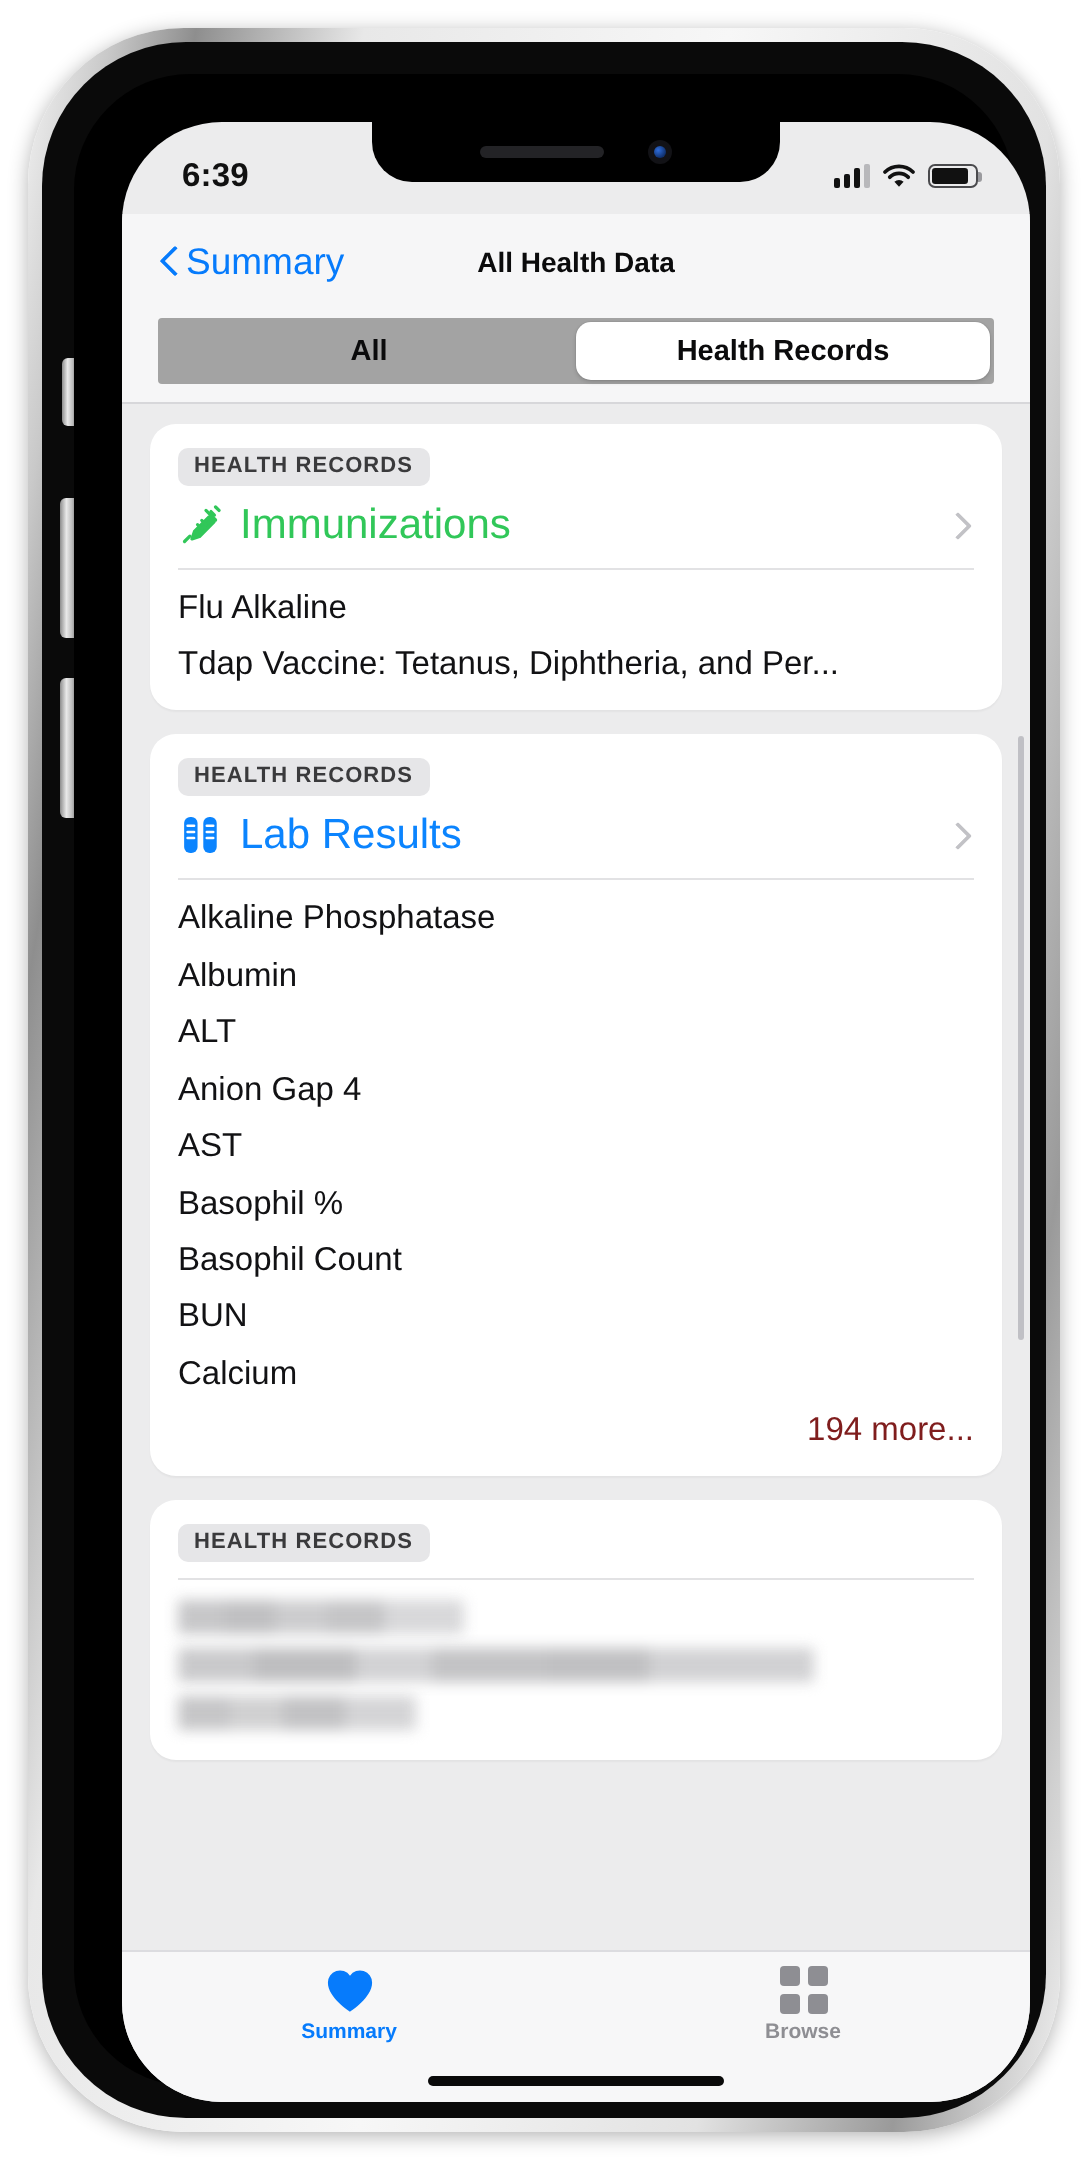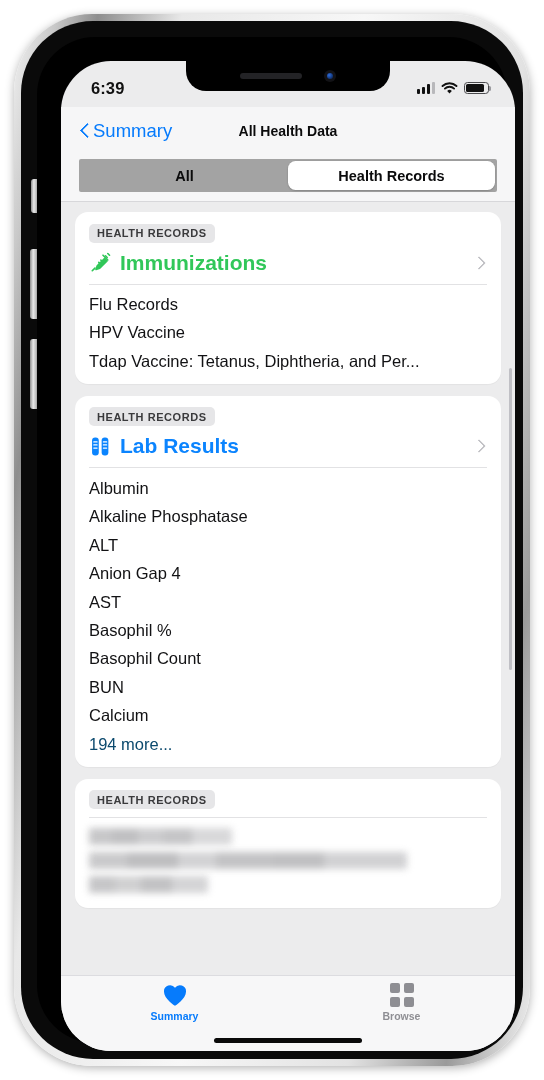--- a/index.html
+++ b/index.html
@@ -124,33 +124,33 @@
     background: #fff; border-radius: 13px; margin-bottom: 12px; padding: 11px 0 8px 0;
     box-shadow: 0 1px 1px rgba(0,0,0,.04);
   }
   .badge {
     display: inline-block; margin: 0 0 8px 14px;
     background: #e6e6e8; color: #3a3a3c;
     font-size: 11px; font-weight: 700; letter-spacing: .55px;
     padding: 3.5px 8px; border-radius: 5px;
   }
   .card-head { display: flex; align-items: center; padding: 0 14px 9px 14px; cursor: pointer; }
-  .card-title { font-size: 21px; font-weight: 700; margin-left: 8px; flex: 1; }
+  .card-title { font-size: 21px; font-weight: 400; margin-left: 8px; flex: 1; }
   .chev-right { width: 10px; height: 16px; position: relative; flex: 0 0 auto; }
   .chev-right::before {
     content:""; position:absolute; right:3px; top:3px; width:8px; height:8px;
     border-right: 2.2px solid #c2c2c6; border-top: 2.2px solid #c2c2c6;
     transform: rotate(45deg); border-radius: 1px;
   }
   .divider { height: 1px; background: #e2e2e4; margin: 0 14px 6px 14px; }
   .row {
     font-size: 16.5px; color: #121214; padding: 3.5px 14px; line-height: 1.3;
     white-space: nowrap; overflow: hidden; text-overflow: ellipsis; cursor: pointer;
   }
-  .row.more { color: #0c4a6e; }
+  .row.more { color: #7f1d1d; text-align: right; }
 
   
   .redacted { padding: 4px 14px 0 14px; }
   .rline { height: 17px; margin-bottom: 7px; border-radius: 1px;
            filter: blur(3.5px); opacity: .95; }
   .rl1 { width: 36%;  background: linear-gradient(90deg,#c4c4c6 0 16%,#bdbdbf 16% 34%,#cacacc 34% 52%,#c2c2c4 52% 72%,#d6d6d8 72% 100%); }
   .rl2 { width: 80%;  background: linear-gradient(90deg,#c7c7c9 0 12%,#bbbbbd 12% 28%,#d0d0d2 28% 40%,#c0c0c2 40% 58%,#bdbdbf 58% 74%,#cfcfd1 74% 100%); }
   .rl3 { width: 30%;  background: linear-gradient(90deg,#c3c3c5 0 22%,#cececf 22% 44%,#bfbfc1 44% 70%,#d2d2d4 70% 100%); }
 
   
@@ -245,22 +245,21 @@
                     <path d="M16.2 7.8 8.6 15.4l-1.3 3.9 3.9-1.3 7.6-7.6Z" fill="#31c759" stroke="#31c759"></path>
                     <path d="M6.2 17.8 3.4 20.6"></path>
                     <path d="M12.4 9.6 14.6 11.8"></path>
                     <path d="M10.2 11.8 12.4 14"></path>
                   </g>
                 </svg>
                 <div class="card-title" style="color:#31c759">Immunizations</div>
                 <span class="chev-right"></span>
               </div>
               <div class="divider"></div>
-              <div class="row">Flu Records</div>
-              <div class="row">HPV Vaccine</div>
+              <div class="row">Flu Alkaline</div>
               <div class="row">Tdap Vaccine: Tetanus, Diphtheria, and Per...</div>
             </div>
 
             <div class="card">
               <div class="badge">HEALTH RECORDS</div>
               <div class="card-head">
                 <svg width="23" height="23" viewBox="0 0 24 24">
                   <g fill="#0b84fe">
                     <rect x="3.2" y="2.6" width="7" height="18.8" rx="3.2"></rect>
                     <rect x="13.2" y="2.6" width="7" height="18.8" rx="3.2"></rect>
@@ -271,22 +270,22 @@
                       <path d="M5.0 13.6h3.4"></path>
                     <path d="M15.0 7.2h3.4"></path>
                       <path d="M15.0 10.4h3.4"></path>
                       <path d="M15.0 13.6h3.4"></path>
                   </g>
                 </svg>
                 <div class="card-title" style="color:#0b84fe">Lab Results</div>
                 <span class="chev-right"></span>
               </div>
               <div class="divider"></div>
+              <div class="row">Alkaline Phosphatase</div>
               <div class="row">Albumin</div>
-              <div class="row">Alkaline Phosphatase</div>
               <div class="row">ALT</div>
               <div class="row">Anion Gap 4</div>
               <div class="row">AST</div>
               <div class="row">Basophil %</div>
               <div class="row">Basophil Count</div>
               <div class="row">BUN</div>
               <div class="row">Calcium</div>
               <div class="row more">194 more...</div>
             </div>
 

